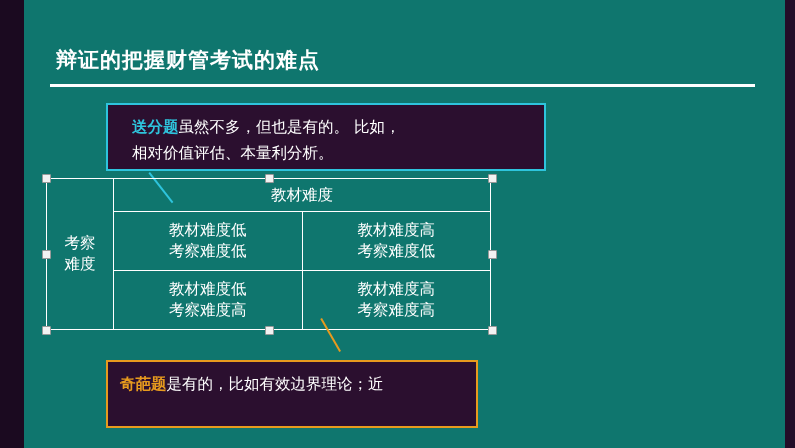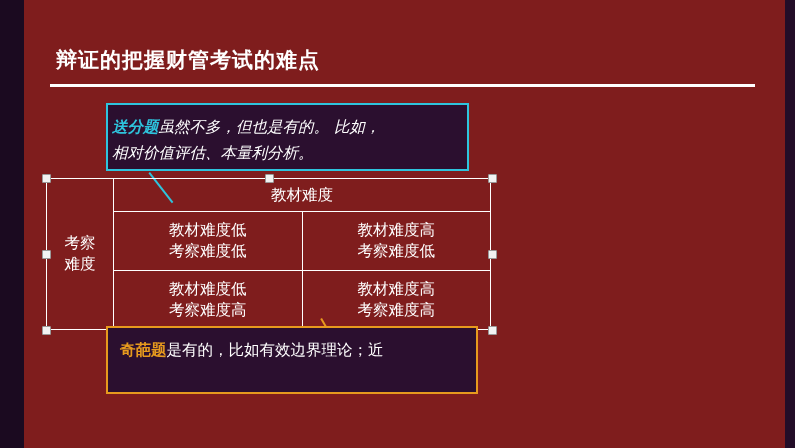--- a/index.html
+++ b/index.html
@@ -10,21 +10,21 @@
   body {
     width: 795px;
     height: 448px;
     overflow: hidden;
     font-family: "DejaVu Sans", "Liberation Sans", sans-serif;
   }
   #slide {
     position: relative;
     width: 795px;
     height: 448px;
-    background: #7f1d1d;
+    background: #0f766e;
     overflow: hidden;
   }
   
   #left-band {
     position: absolute;
     left: 0; top: 0;
     width: 24px; height: 448px;
     background: #1b0a20;
   }
   #right-band {
@@ -51,42 +51,41 @@
     width: 705px;
     height: 3px;
     background: #ffffff;
   }
 
   
   #callout-top {
     position: absolute;
     left: 106px;
     top: 103px;
-    width: 363px;
+    width: 440px;
     height: 68px;
     border: 2px solid #2ec4dd;
     background: #2b0f2f;
     box-sizing: border-box;
-    padding: 9px 10px 0 4px;
-    font-style: italic;
+    padding: 9px 10px 0 24px;
   }
   #callout-top .line {
     color: #ffffff;
     font-size: 15.5px;
     line-height: 26px;
     white-space: nowrap;
   }
   .kw-cyan { color: #2ec4dd; font-weight: bold; }
   .kw-orange { color: #e79a1e; font-weight: bold; }
 
   
   #callout-bottom {
     position: absolute;
     left: 106px;
-    top: 326px;
+    top: 360px;
     width: 372px;
     height: 68px;
     border: 2px solid #e79a1e;
     background: #2b0f2f;
     box-sizing: border-box;
     padding: 9px 10px 0 12px;
   }
   #callout-bottom .line {
     color: #ffffff;
     font-size: 15.5px;

